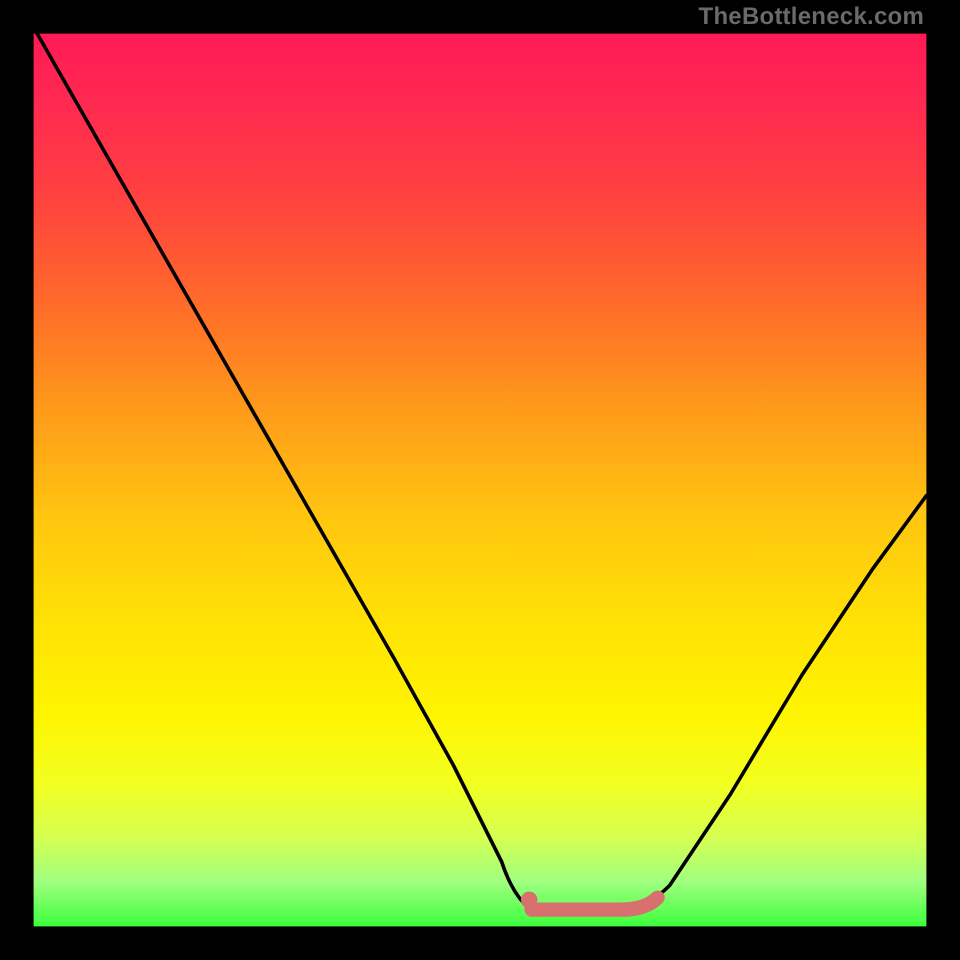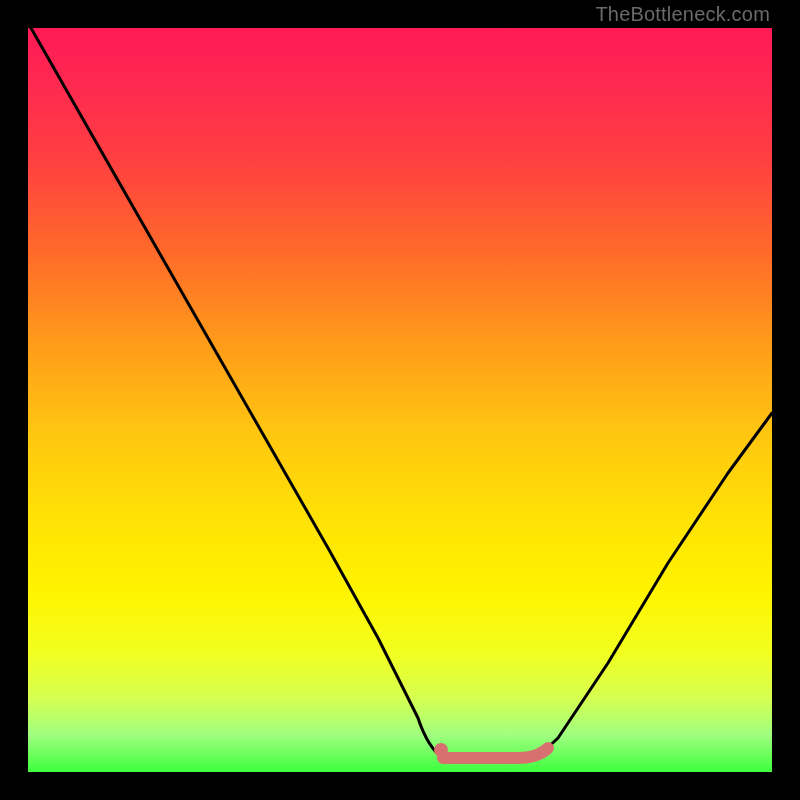--- a/index.html
+++ b/index.html
@@ -30,21 +30,21 @@
       #a0ff80 95%,
       #3dff3d 100%
     );
   }
   .watermark {
     position: absolute;
     top: 3px;
     right: 30px;
     font-family: Arial, Helvetica, sans-serif;
     font-size: 20px;
-    font-weight: 400;
+    font-weight: 700;
     color: #6a6a6a;
     letter-spacing: 0.2px;
   }
   svg.curve {
     position: absolute;
     left: 0;
     top: 0;
     width: 744px;
     height: 744px;
     overflow: visible;

